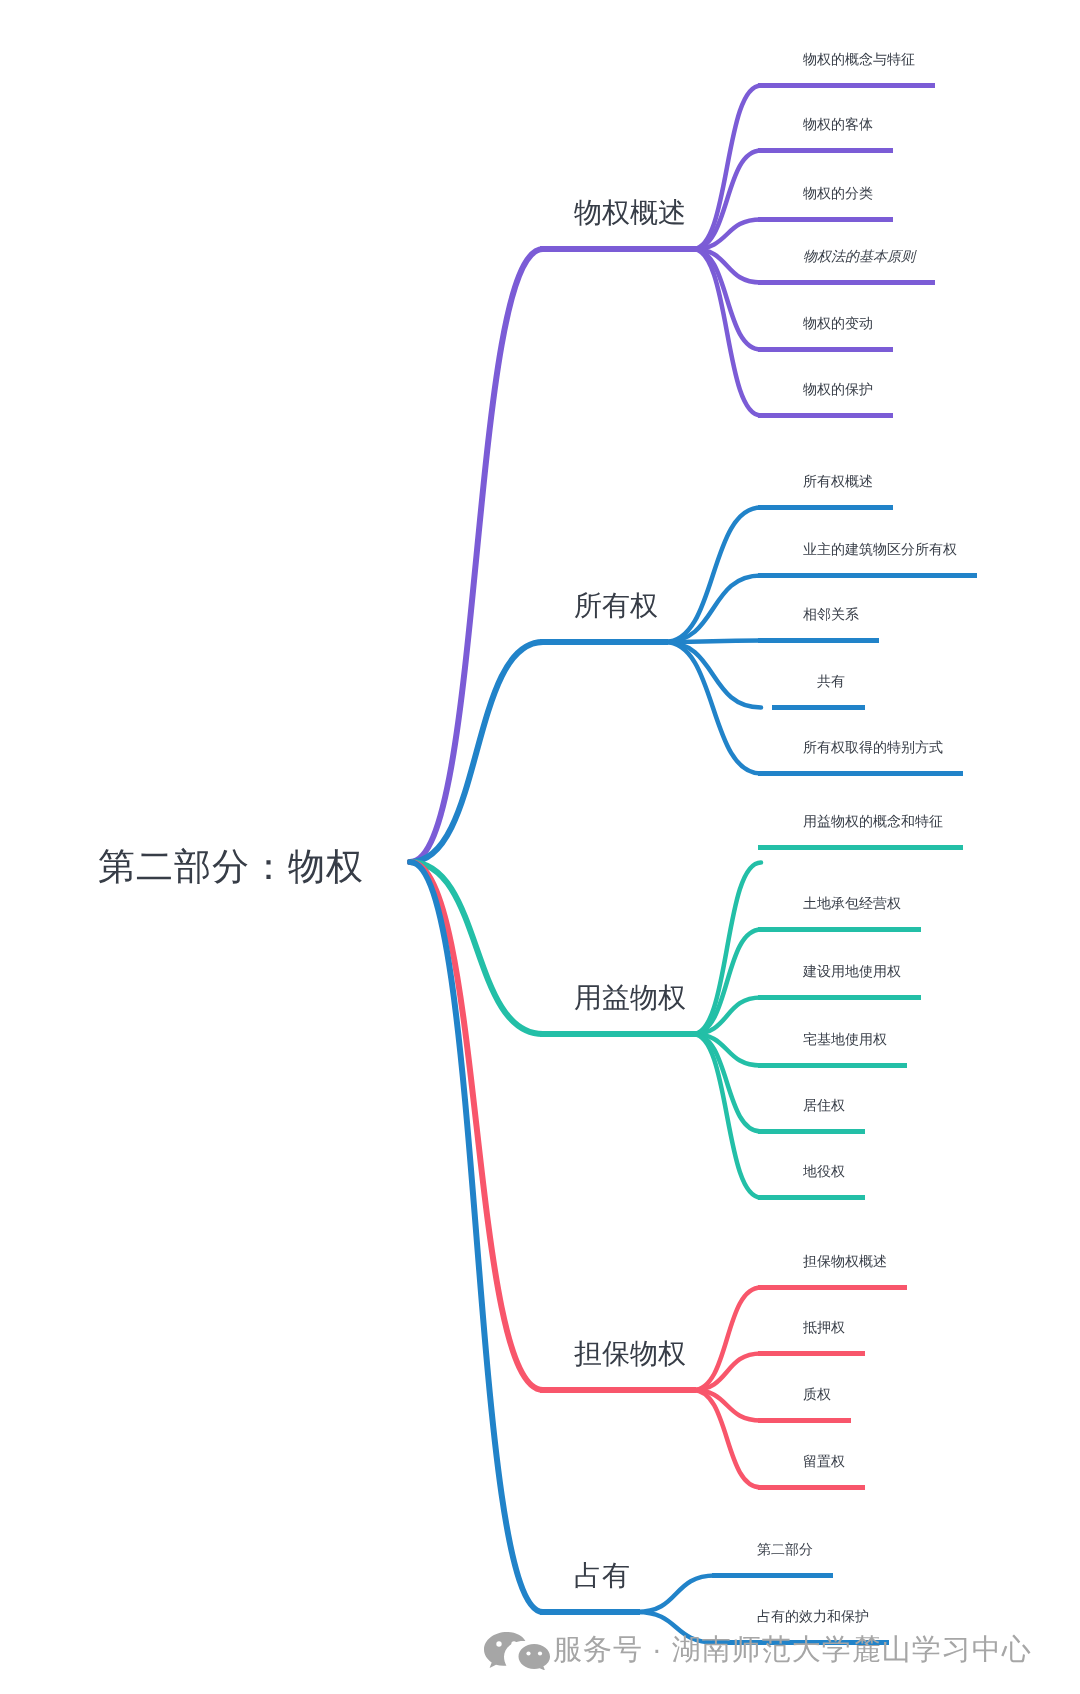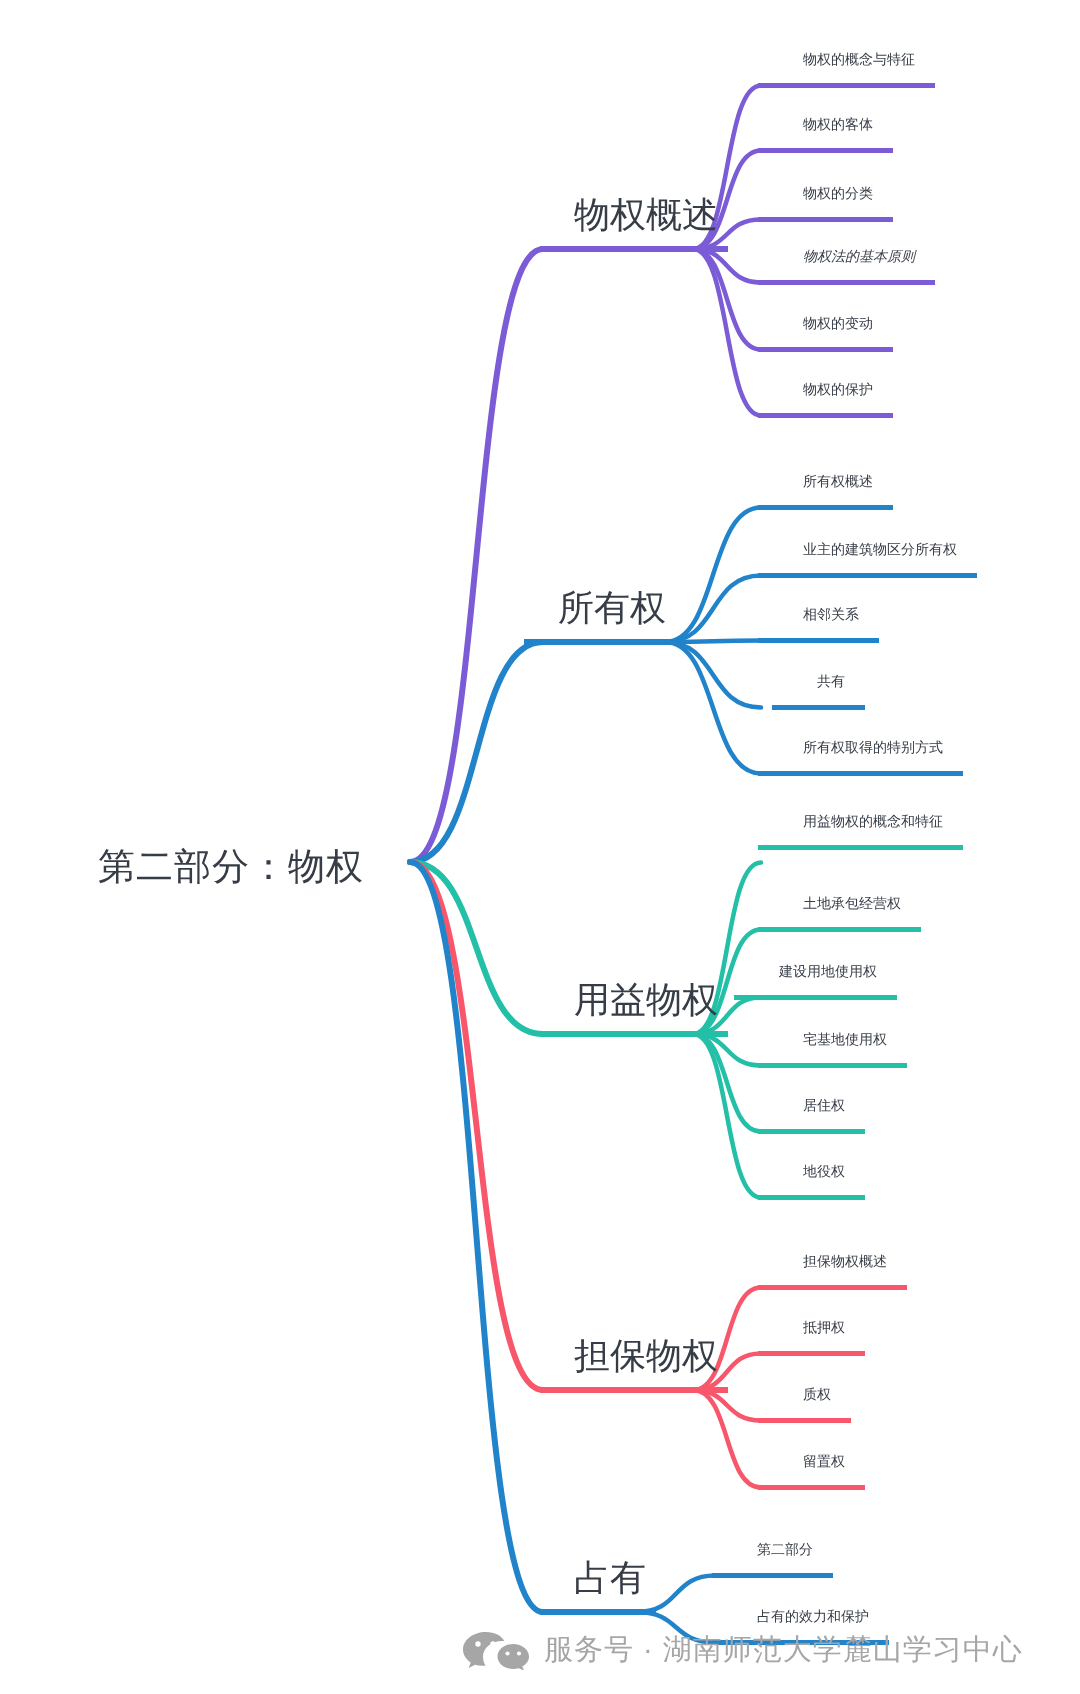--- a/index.html
+++ b/index.html
@@ -2,23 +2,23 @@
 <html><head>
 <meta charset="utf-8">
 <style>
   html,body{margin:0;padding:0;background:#ffffff;}
   body{width:1080px;height:1694px;position:relative;overflow:hidden;
        font-family:"Liberation Sans","DejaVu Sans",sans-serif;}
   #stage{position:absolute;left:0;top:0;width:1080px;height:1694px;}
   #connectors{position:absolute;left:0;top:0;}
   .node{position:absolute;color:#373D47;white-space:nowrap;line-height:1.25;}
   .root{font-size:37px;letter-spacing:1px;}
-  .branch{font-size:36px;padding:0 10px 9px 34px;border-bottom:6px solid;}
+  .branch{font-size:28px;padding:0 10px 16px 34px;border-bottom:6px solid;}
   .child{font-size:14px;padding:0 20px 15px 45px;border-bottom:5px solid;}
-  .footer{position:absolute;left:460px;top:1630px;display:flex;align-items:flex-start;gap:12px;}
+  .footer{position:absolute;left:481px;top:1630px;display:flex;align-items:flex-start;}
   .footer span{font-size:29px;color:#A6A6A6;letter-spacing:1px;white-space:nowrap;}
 </style>
 </head>
 <body>
 
 <div id="stage">
   <svg id="connectors" width="1080" height="1694" viewBox="0 0 1080 1694">
       <path d="M 410 862 C 483.15 862, 469.85 249, 543 249" fill="none" stroke="#7B5CD6" stroke-width="6" stroke-linecap="round"></path>
       <path d="M 693 249 C 730.4 249, 723.6 85.5, 761 85.5" fill="none" stroke="#7B5CD6" stroke-width="4.5" stroke-linecap="round"></path>
       <path d="M 693 249 C 730.4 249, 723.6 150.5, 761 150.5" fill="none" stroke="#7B5CD6" stroke-width="4.5" stroke-linecap="round"></path>
@@ -52,30 +52,30 @@
   <div class="node root" id="root-node" style="left:98px;top:844px;">第二部分：物权</div>
 
   <div id="branches">
       <div class="node branch" style="left: 540px; bottom: 1442px; border-bottom-color: rgb(123, 92, 214);">物权概述</div>
       <div class="node child" style="left: 758px; bottom: 1606px; border-bottom-color: rgb(123, 92, 214);">物权的概念与特征</div>
       <div class="node child" style="left: 758px; bottom: 1541px; border-bottom-color: rgb(123, 92, 214);">物权的客体</div>
       <div class="node child" style="left: 758px; bottom: 1472px; border-bottom-color: rgb(123, 92, 214);">物权的分类</div>
       <div class="node child" style="left: 758px; bottom: 1409px; border-bottom-color: rgb(123, 92, 214); font-style: italic;">物权法的基本原则</div>
       <div class="node child" style="left: 758px; bottom: 1342px; border-bottom-color: rgb(123, 92, 214);">物权的变动</div>
       <div class="node child" style="left: 758px; bottom: 1276px; border-bottom-color: rgb(123, 92, 214);">物权的保护</div>
-      <div class="node branch" style="left: 524px; bottom: 1049px; border-bottom-color: rgb(33, 131, 201); margin-top: 42px;">所有权</div>
+      <div class="node branch" style="left: 540px; bottom: 1049px; border-bottom-color: rgb(33, 131, 201); margin-top: 42px;">所有权</div>
       <div class="node child" style="left: 758px; bottom: 1184px; border-bottom-color: rgb(33, 131, 201);">所有权概述</div>
       <div class="node child" style="left: 758px; bottom: 1116px; border-bottom-color: rgb(33, 131, 201);">业主的建筑物区分所有权</div>
       <div class="node child" style="left: 758px; bottom: 1051px; border-bottom-color: rgb(33, 131, 201);">相邻关系</div>
       <div class="node child" style="left: 772px; bottom: 984px; border-bottom-color: rgb(33, 131, 201);">共有</div>
       <div class="node child" style="left: 758px; bottom: 918px; border-bottom-color: rgb(33, 131, 201);">所有权取得的特别方式</div>
       <div class="node branch" style="left: 540px; bottom: 657px; border-bottom-color: rgb(35, 191, 167);">用益物权</div>
       <div class="node child" style="left: 758px; bottom: 844px; border-bottom-color: rgb(35, 191, 167);">用益物权的概念和特征</div>
       <div class="node child" style="left: 758px; bottom: 762px; border-bottom-color: rgb(35, 191, 167);">土地承包经营权</div>
-      <div class="node child" style="left: 734px; bottom: 694px; border-bottom-color: rgb(35, 191, 167); margin-top: 20px;">建设用地使用权</div>
+      <div class="node child" style="left: 758px; bottom: 694px; border-bottom-color: rgb(35, 191, 167); margin-top: 20px;">建设用地使用权</div>
       <div class="node child" style="left: 758px; bottom: 626px; border-bottom-color: rgb(35, 191, 167); margin-top: 40px;">宅基地使用权</div>
       <div class="node child" style="left: 758px; bottom: 560px; border-bottom-color: rgb(35, 191, 167);">居住权</div>
       <div class="node child" style="left: 758px; bottom: 494px; border-bottom-color: rgb(35, 191, 167);">地役权</div>
       <div class="node branch" style="left: 540px; bottom: 301px; border-bottom-color: rgb(248, 86, 107);">担保物权</div>
       <div class="node child" style="left: 758px; bottom: 404px; border-bottom-color: rgb(248, 86, 107);">担保物权概述</div>
       <div class="node child" style="left: 758px; bottom: 338px; border-bottom-color: rgb(248, 86, 107);">抵押权</div>
       <div class="node child" style="left: 758px; bottom: 271px; border-bottom-color: rgb(248, 86, 107);">质权</div>
       <div class="node child" style="left: 758px; bottom: 204px; border-bottom-color: rgb(248, 86, 107);">留置权</div>
       <div class="node branch" style="left: 540px; bottom: 79px; border-bottom-color: rgb(33, 131, 201);">占有</div>
       <div class="node child" style="left: 712px; bottom: 116px; border-bottom-color: rgb(33, 131, 201);">第二部分</div>

